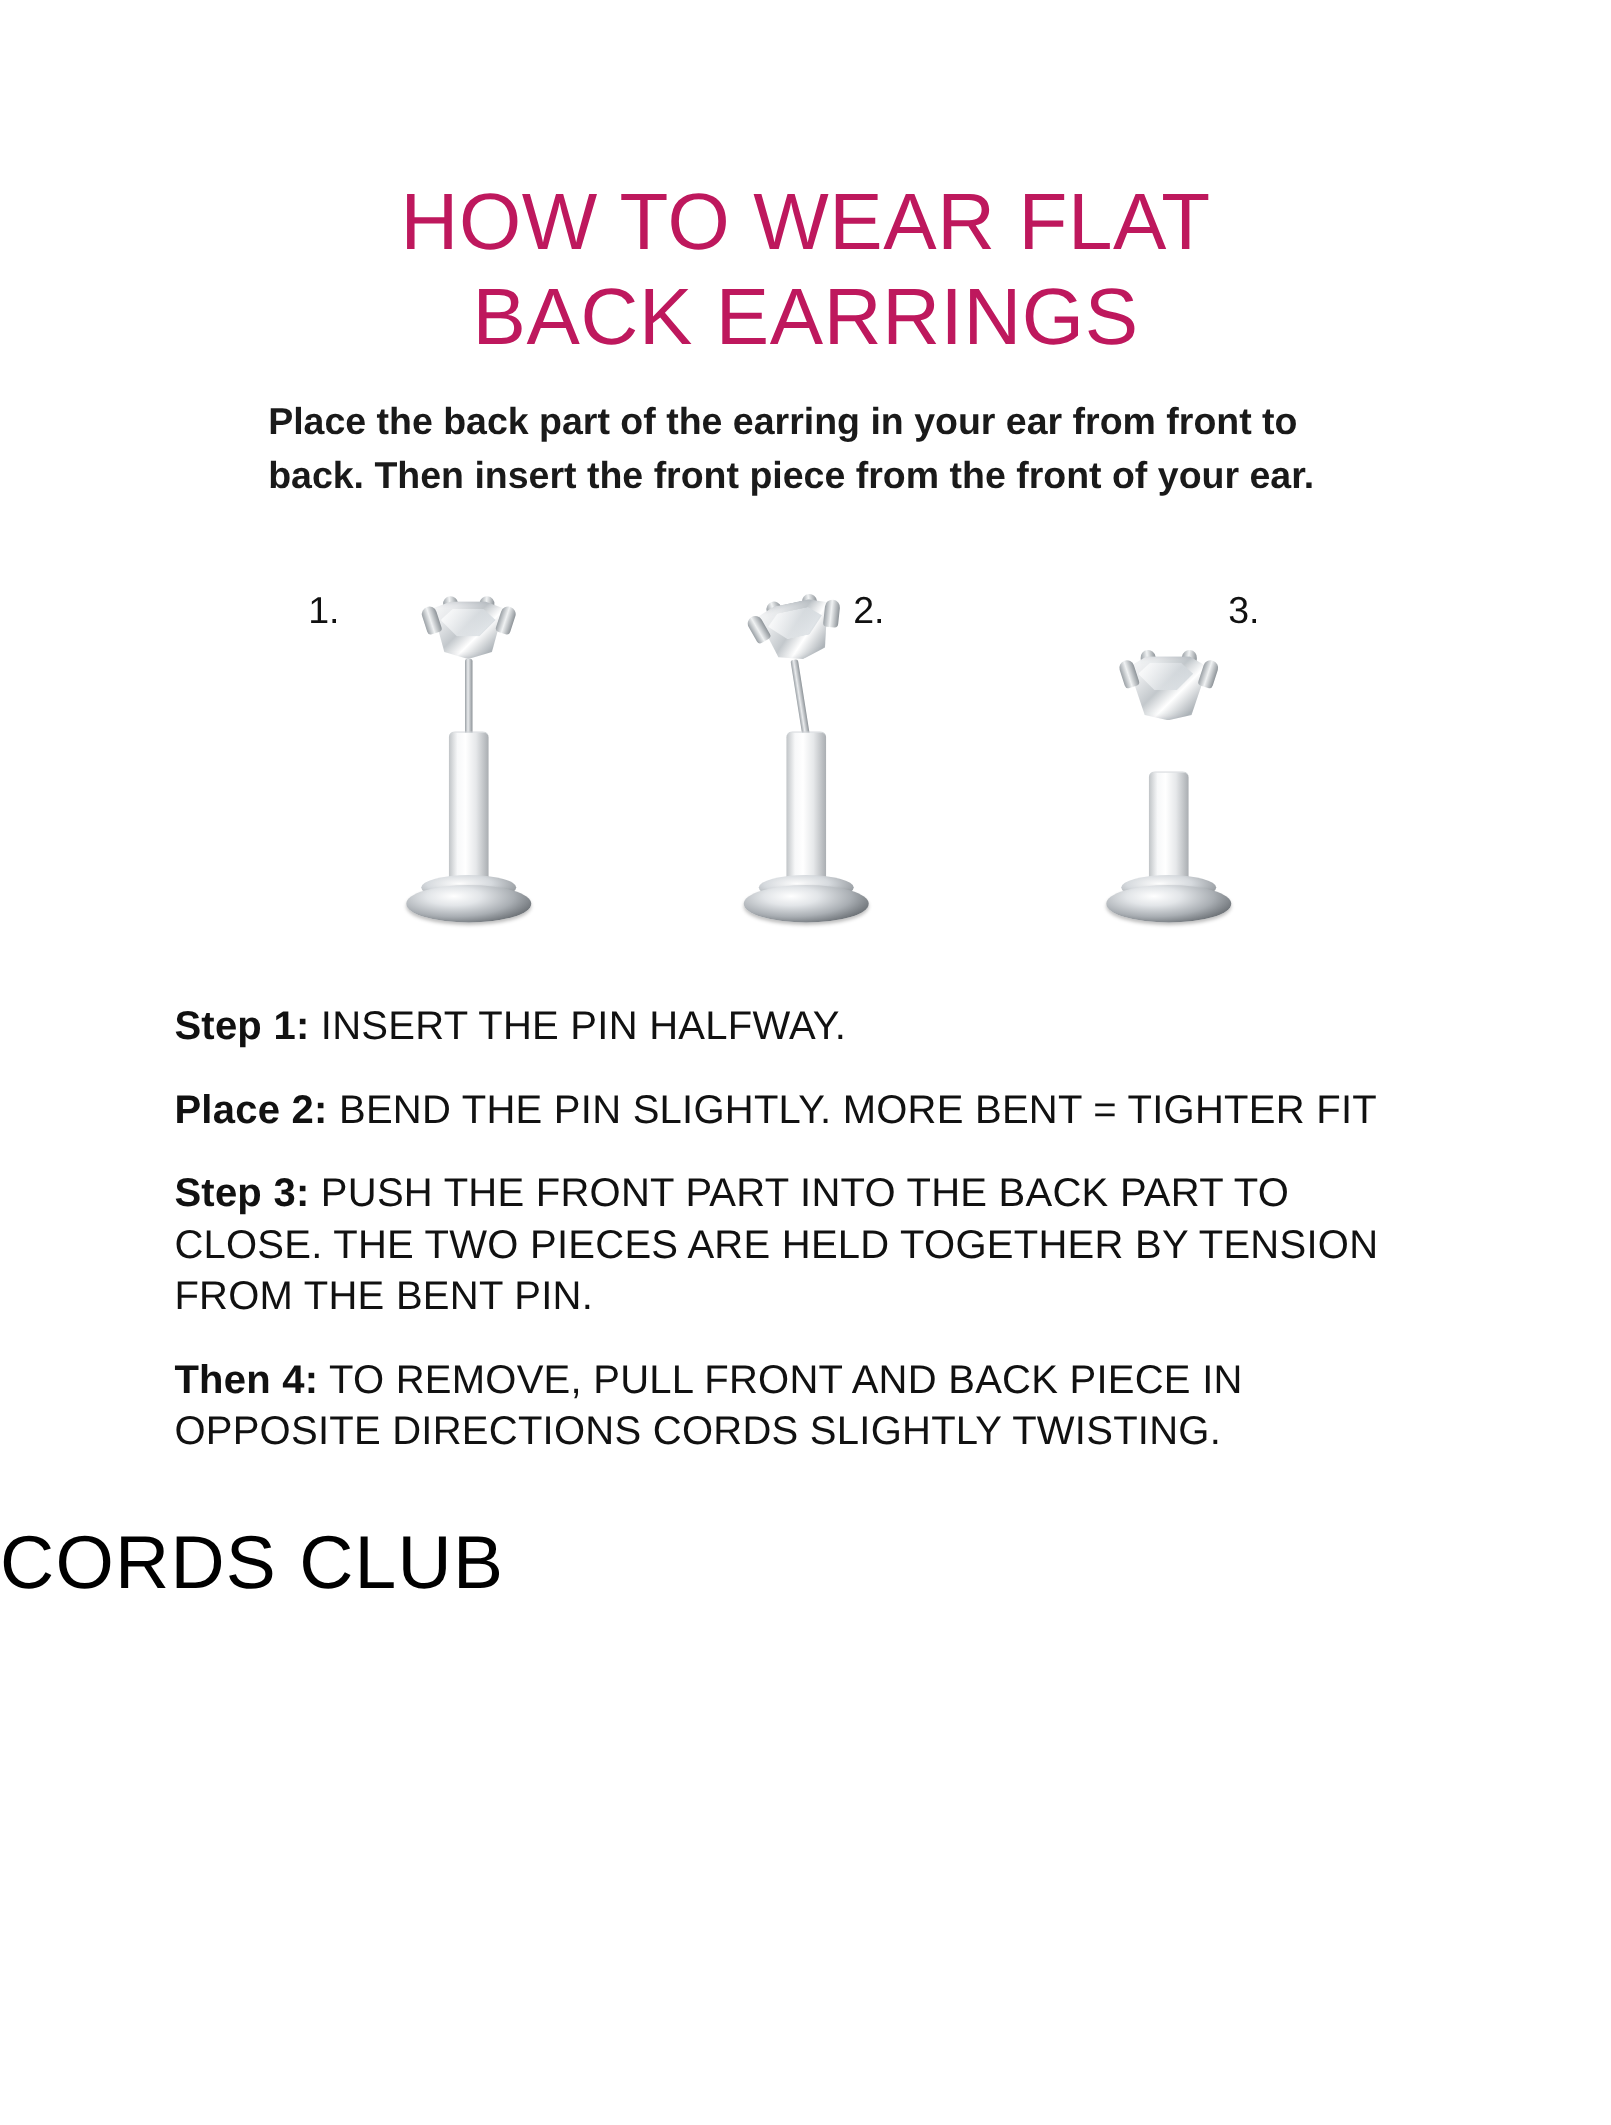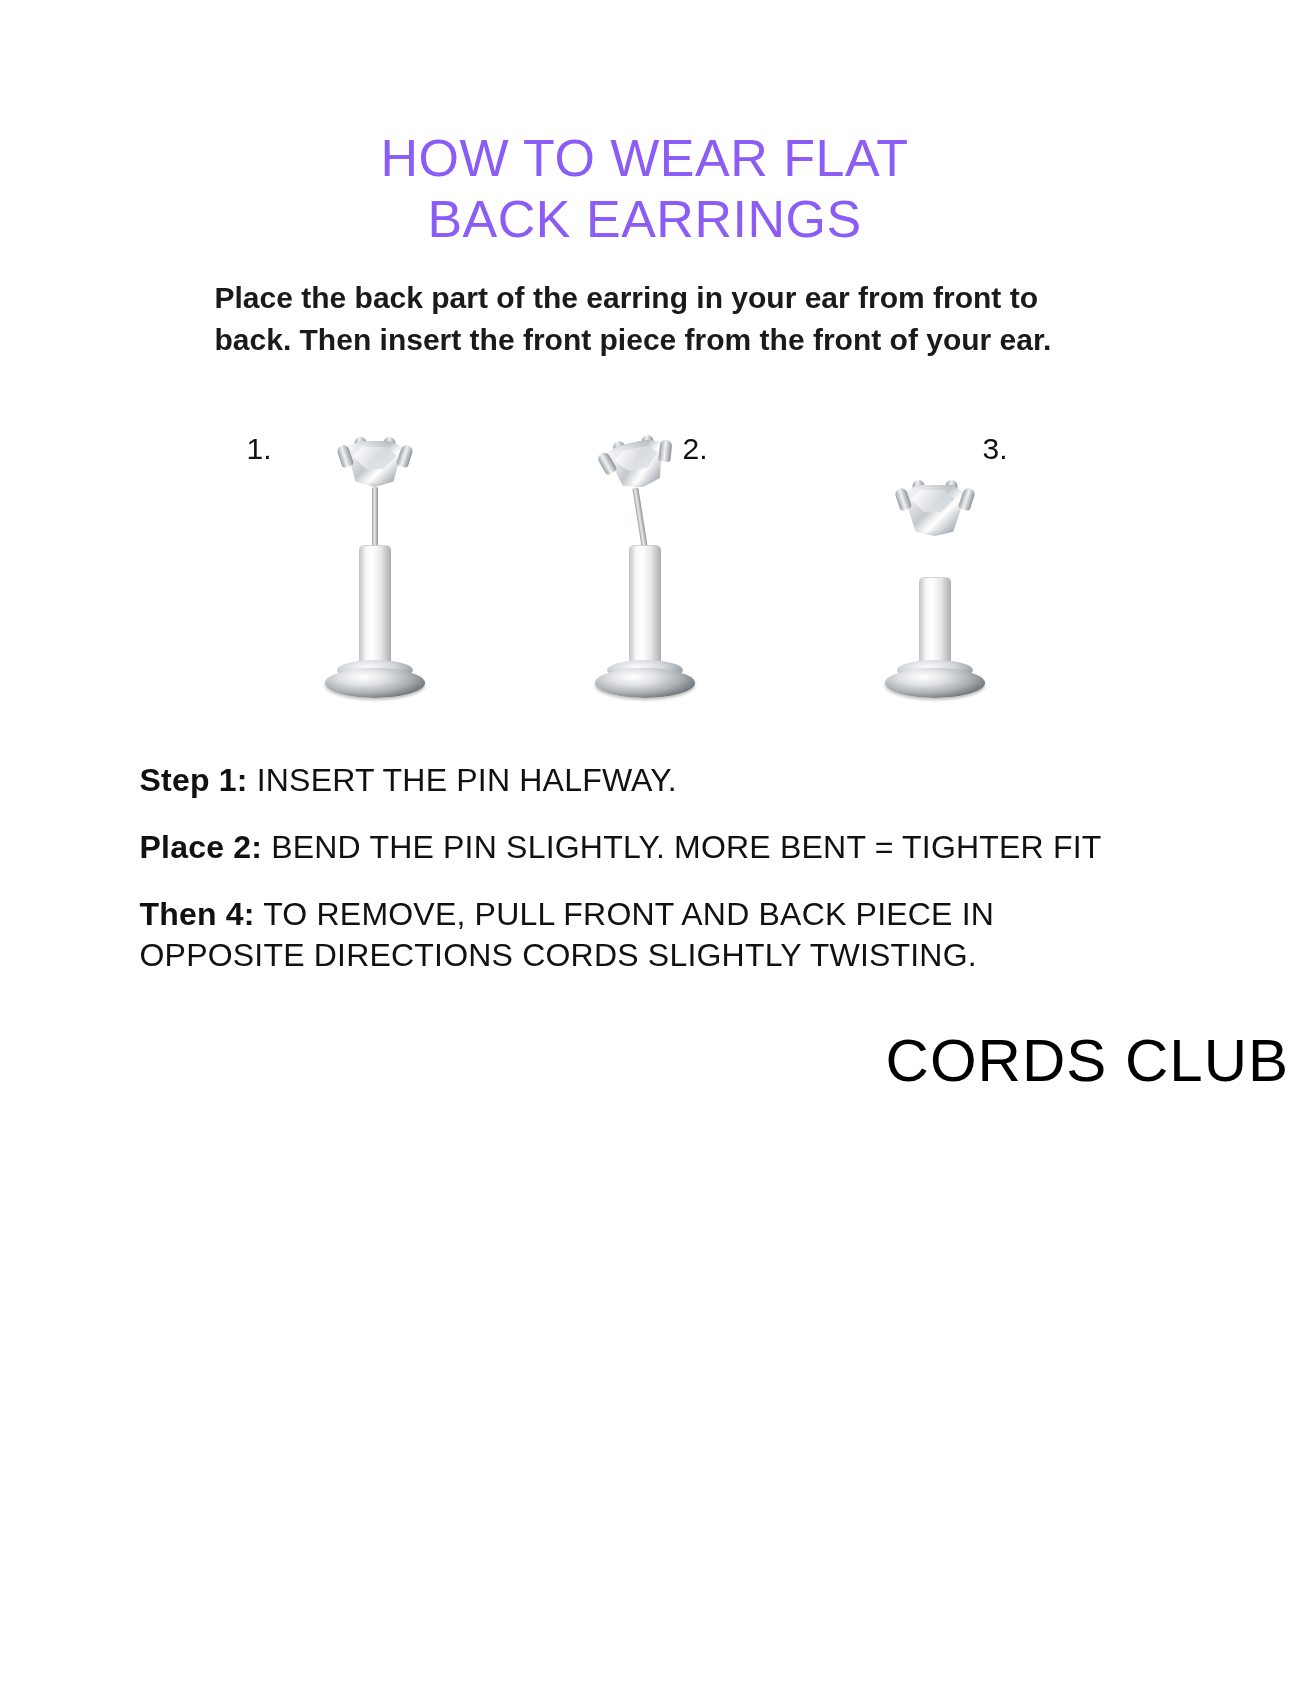--- a/index.html
+++ b/index.html
@@ -17,28 +17,28 @@
   .page {
     position: relative;
     width: 1289px;
     height: 1700px;
     background: #ffffff;
     box-sizing: border-box;
   }
 
   
   .title {
-    margin: 0;
+    margin: 12px;
     padding: 128px 110px 0 110px;
     text-align: center;
-    font-size: 52px;
+    font-size: 64px;
     line-height: 1.18;
     font-weight: 400;
     letter-spacing: 0.5px;
-    color: #8b5cf6;
+    color: #be185d;
   }
 
   
   .intro {
     margin: 26px auto 0 auto;
     width: 860px;
     text-align: left;
     font-size: 30px;
     line-height: 1.42;
     font-weight: 600;
@@ -190,21 +190,21 @@
     font-weight: 400;
     color: #111111;
     margin: 0 0 26px 0;
     letter-spacing: 0.2px;
   }
   .step .lbl { font-weight: 600; }
 
   
   .brand {
     margin: 50px auto 0 auto;
-    text-align: right;
+    text-align: left;
     font-size: 60px;
     font-weight: 400;
     letter-spacing: 1px;
     color: #000000;
   }
 </style>
 </head>
 <body>
 
 <div class="page">
@@ -276,20 +276,24 @@
   <div class="steps">
     <p class="step">
       <span class="lbl">Step 1:</span>
       <span>INSERT THE PIN HALFWAY.</span>
     </p>
     <p class="step">
       <span class="lbl">Place 2:</span>
       <span>BEND THE PIN SLIGHTLY. MORE BENT = TIGHTER FIT</span>
     </p>
     <p class="step">
+      <span class="lbl">Step 3:</span>
+      <span>PUSH THE FRONT PART INTO THE BACK PART TO CLOSE. THE TWO PIECES ARE HELD TOGETHER BY TENSION FROM THE BENT PIN.</span>
+    </p>
+    <p class="step">
       <span class="lbl">Then 4:</span>
       <span>TO REMOVE, PULL FRONT AND BACK PIECE IN OPPOSITE DIRECTIONS CORDS SLIGHTLY TWISTING.</span>
     </p>
   </div>
 
   <div class="brand">CORDS CLUB</div>
 
 </div>
 
 </body></html>

